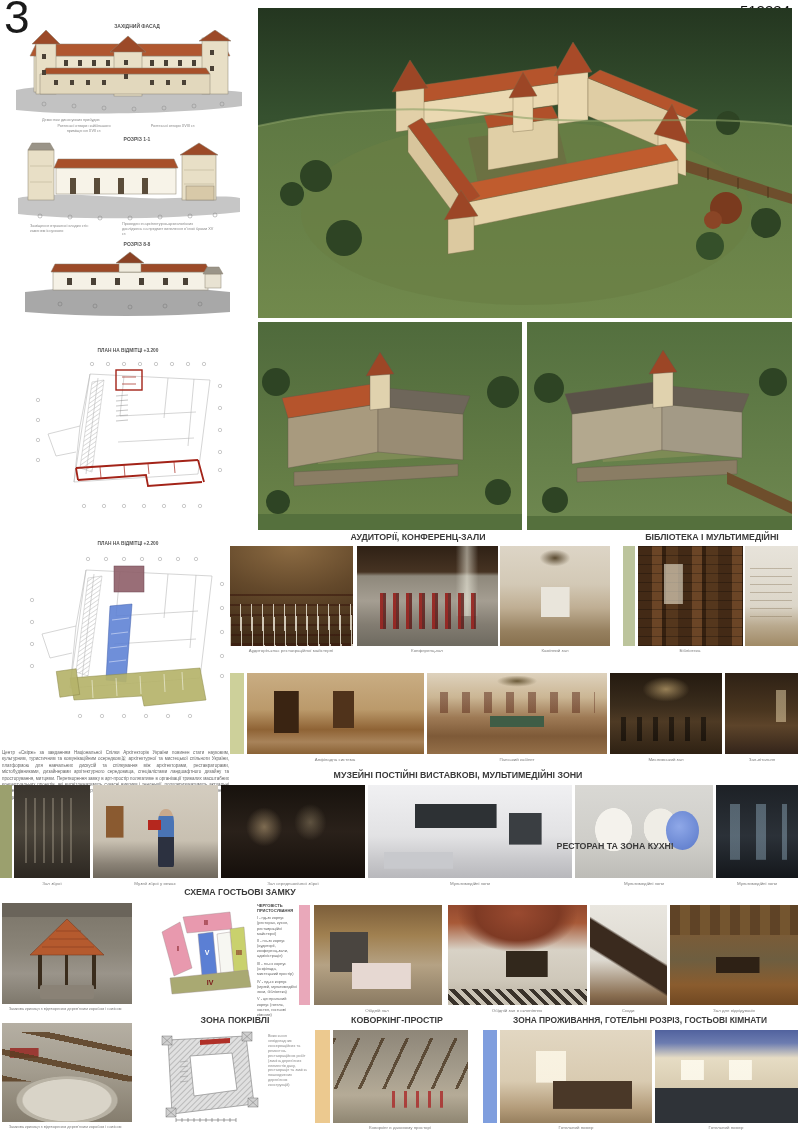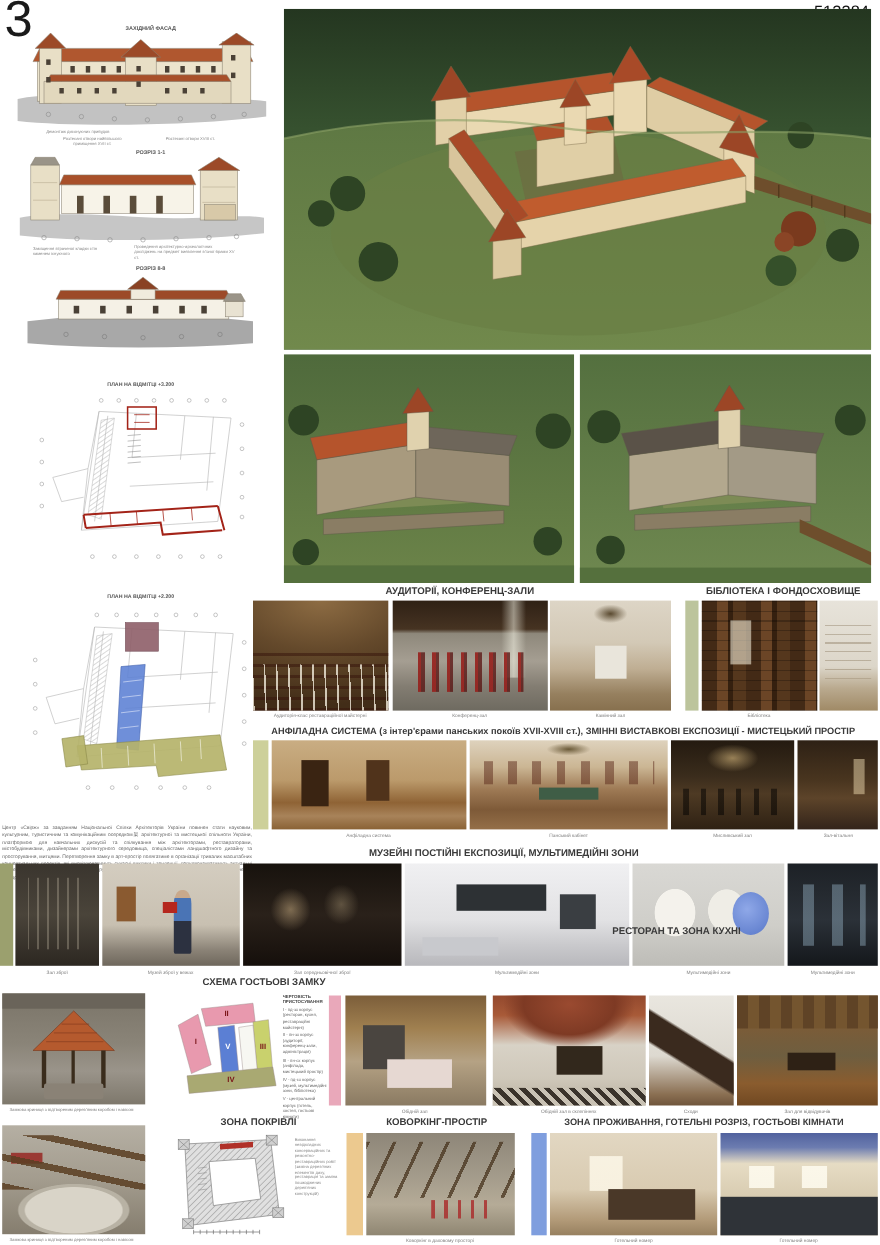--- a/index.html
+++ b/index.html
@@ -461,44 +461,43 @@
       <g fill="#2e4424">
         <circle cx="22" cy="66" r="15"></circle>
           <circle cx="246" cy="60" r="14"></circle>
           <circle cx="28" cy="178" r="13"></circle>
       </g>
       <rect y="194" width="265" height="14" fill="#55703d"></rect>
     </svg>
   </div>
 
   <div class="hdr" style="left:418px;top:532px;">АУДИТОРІЇ, КОНФЕРЕНЦ-ЗАЛИ</div>
-  <div class="hdr" style="left:712px;top:532px;">БІБЛІОТЕКА І ФОНДОСХОВИЩЕ</div>
+  <div class="hdr" style="left:712px;top:532px;">БІБЛІОТЕКА І МУЛЬТИМЕДІЙНІ</div>
   <div class="photo p-aud1" style="left:230px;top:546px;width:123px;height:100px;"></div>
   <div class="photo p-conf" style="left:357px;top:546px;width:141px;height:100px;"></div>
   <div class="photo p-fire" style="left:500px;top:546px;width:110px;height:100px;"></div>
   <div class="strip" style="left:623px;top:546px;width:12px;height:100px;background:#bcc49c;"></div>
   <div class="photo p-lib" style="left:638px;top:546px;width:105px;height:100px;"></div>
   <div class="photo p-lib2" style="left:745px;top:546px;width:53px;height:100px;"></div>
   <div class="cap" style="left:291px;top:648px;">Аудиторія-клас реставраційної майстерні</div>
   <div class="cap" style="left:427px;top:648px;">Конференц-зал</div>
   <div class="cap" style="left:555px;top:648px;">Камінний зал</div>
   <div class="cap" style="left:690px;top:648px;">Бібліотека</div>
 
-  <div class="hdr sm" style="left:512px;top:659px;">АНФІЛАДНА СИСТЕМА (з інтер'єрами панських покоїв XVII-XVIII ст.), ЗМІННІ ВИСТАВКОВІ ЕКСПОЗИЦІЇ - МИСТЕЦЬКИЙ ПРОСТІР</div>
   <div class="strip" style="left:230px;top:673px;width:14px;height:81px;background:#cdd09a;"></div>
   <div class="photo p-enf" style="left:247px;top:673px;width:177px;height:81px;"></div>
   <div class="photo p-cab" style="left:427px;top:673px;width:180px;height:81px;"></div>
   <div class="photo p-hunt" style="left:610px;top:673px;width:112px;height:81px;"></div>
   <div class="photo p-liv" style="left:725px;top:673px;width:73px;height:81px;"></div>
   <div class="cap" style="left:335px;top:757px;">Анфіладна система</div>
   <div class="cap" style="left:517px;top:757px;">Панський кабінет</div>
   <div class="cap" style="left:666px;top:757px;">Мисливський зал</div>
   <div class="cap" style="left:762px;top:757px;">Зал-вітальня</div>
 
-  <div class="hdr" style="left:458px;top:770px;">МУЗЕЙНІ ПОСТІЙНІ ЕКСПОЗИЦІЇ, МУЛЬТИМЕДІЙНІ ЗОНИ</div>
+  <div class="hdr" style="left:458px;top:770px;">МУЗЕЙНІ ПОСТІЙНІ ВИСТАВКОВІ, МУЛЬТИМЕДІЙНІ ЗОНИ</div>
   <div class="strip" style="left:0px;top:785px;width:12px;height:93px;background:#9ba06e;"></div>
   <div class="photo p-armory" style="left:14px;top:785px;width:76px;height:93px;"></div>
   <div class="photo p-tower" style="left:93px;top:785px;width:125px;height:93px;">
     <div class="man"></div>
     <div class="red-obj"></div>
   </div>
   <div class="photo p-armor" style="left:221px;top:785px;width:144px;height:93px;"></div>
   <div class="photo p-multi1" style="left:368px;top:785px;width:204px;height:93px;"></div>
   <div class="photo p-heads" style="left:575px;top:785px;width:138px;height:93px;">
     <div class="disc"></div>

